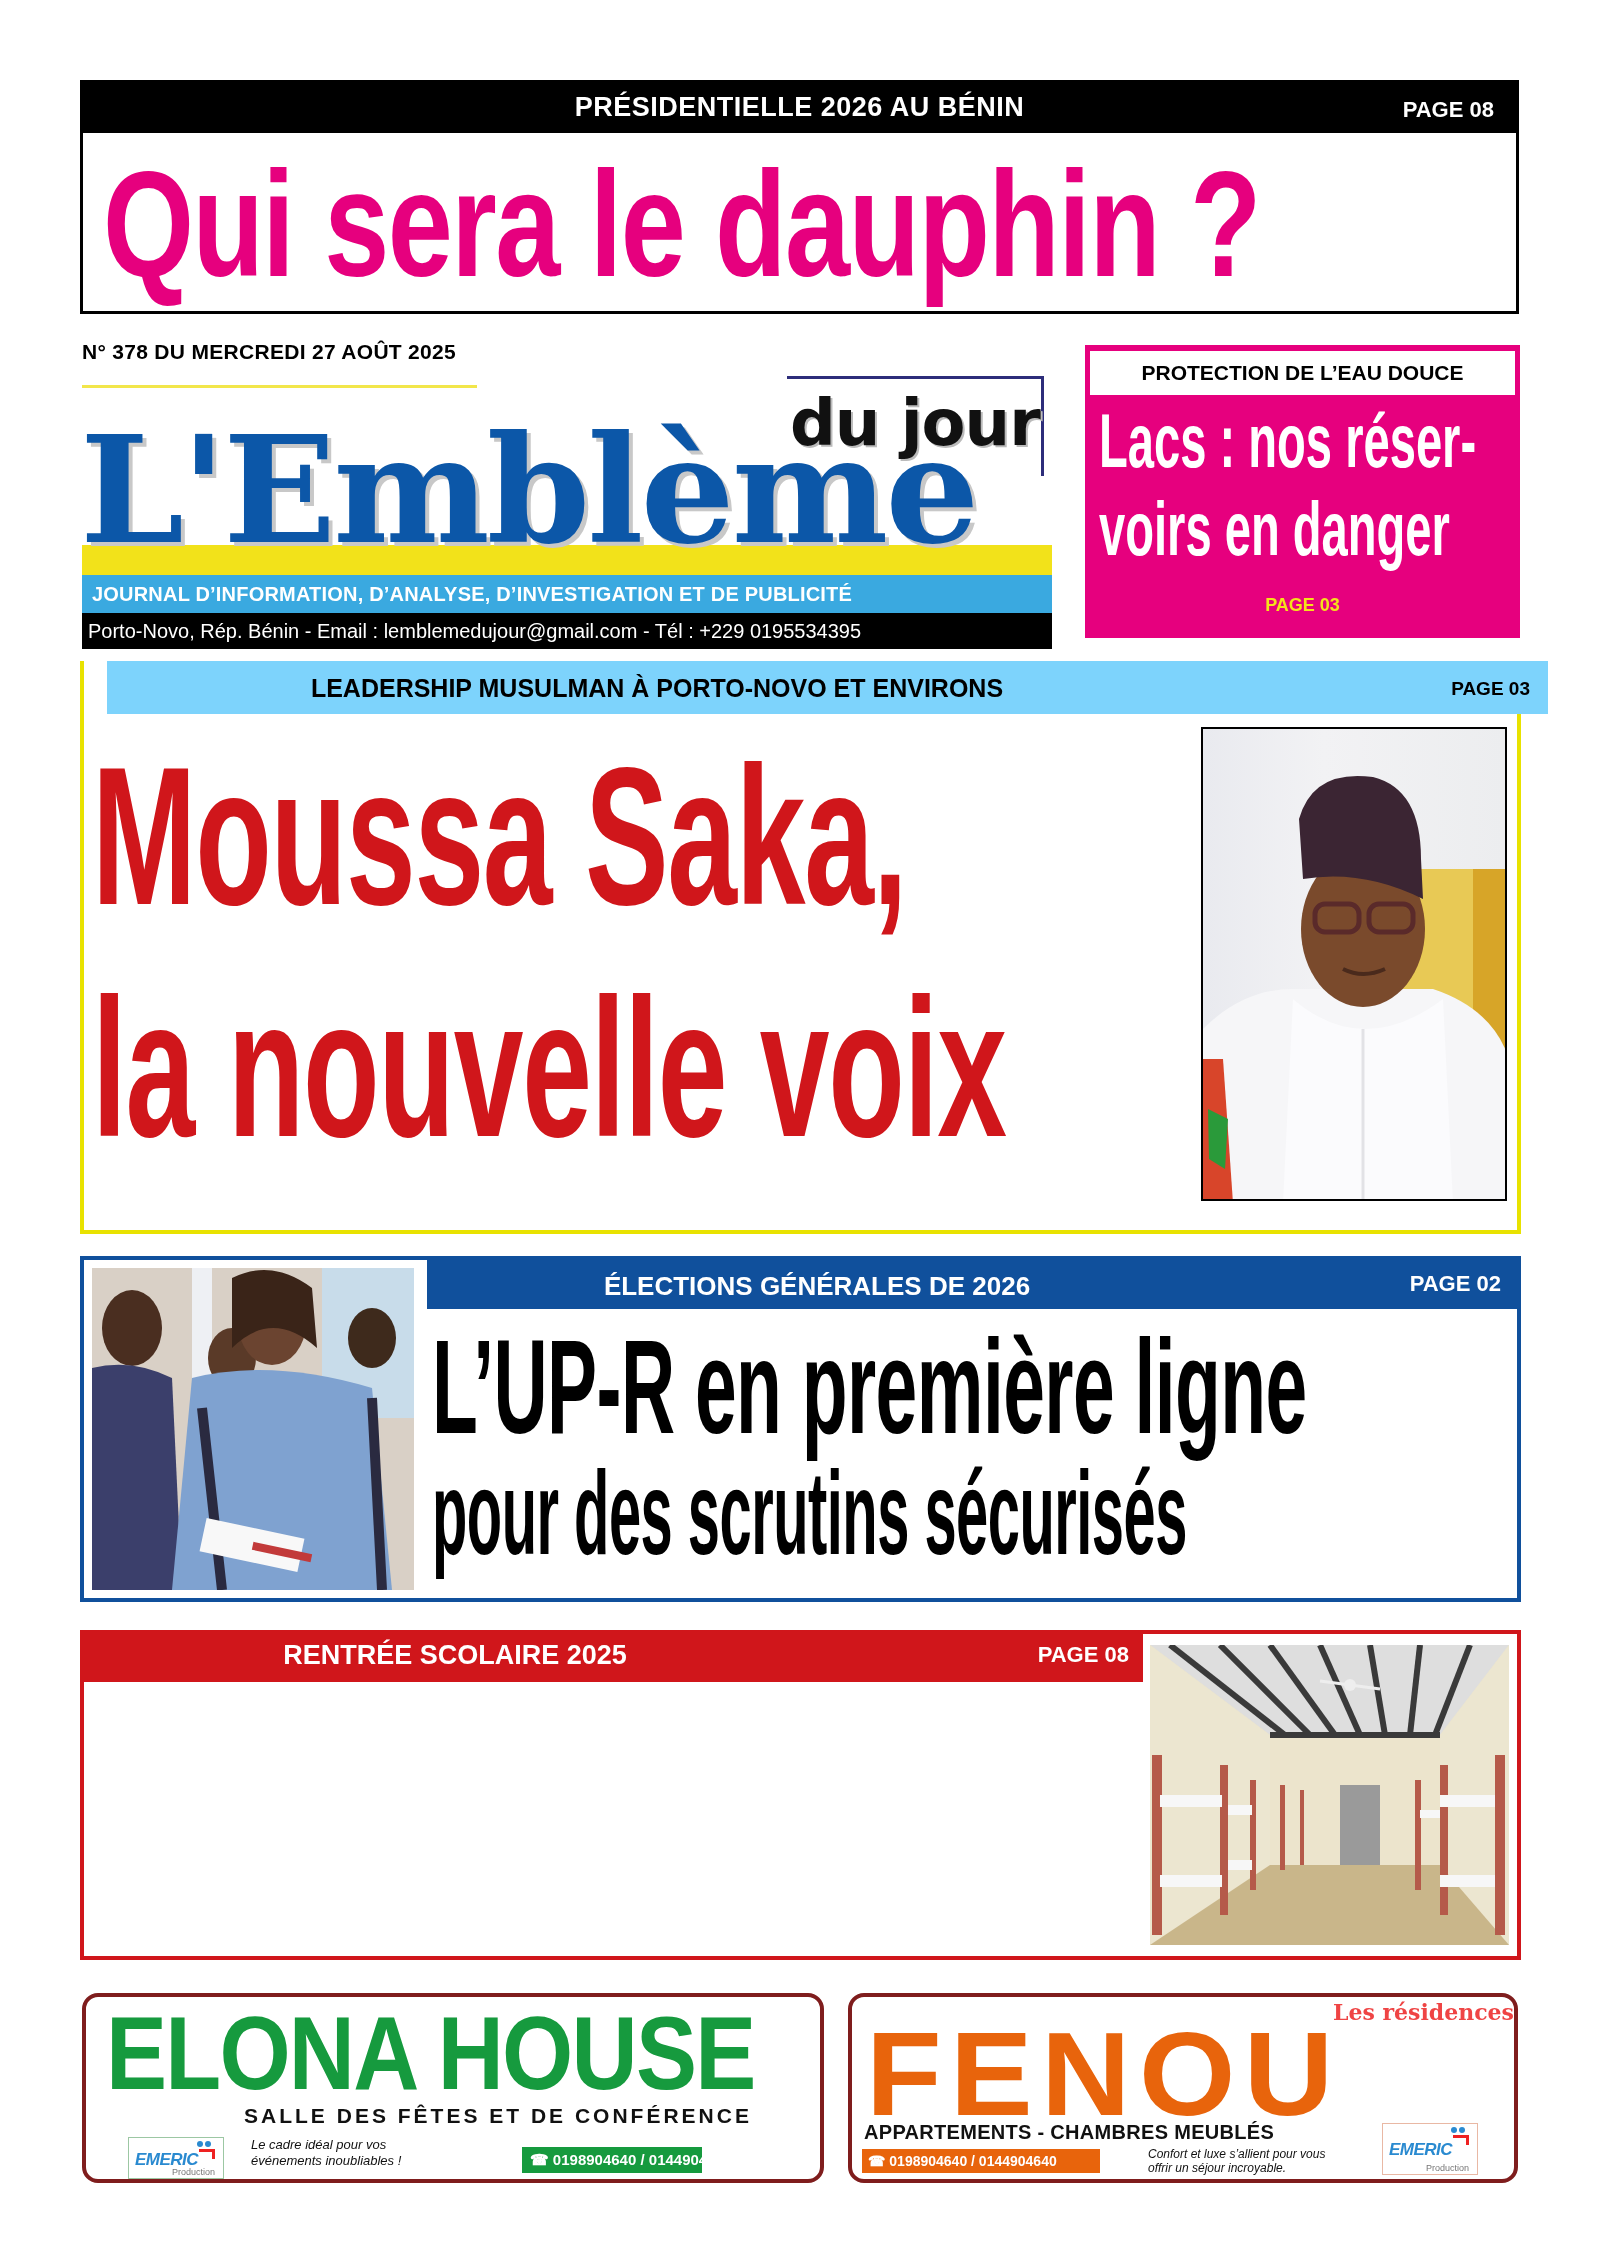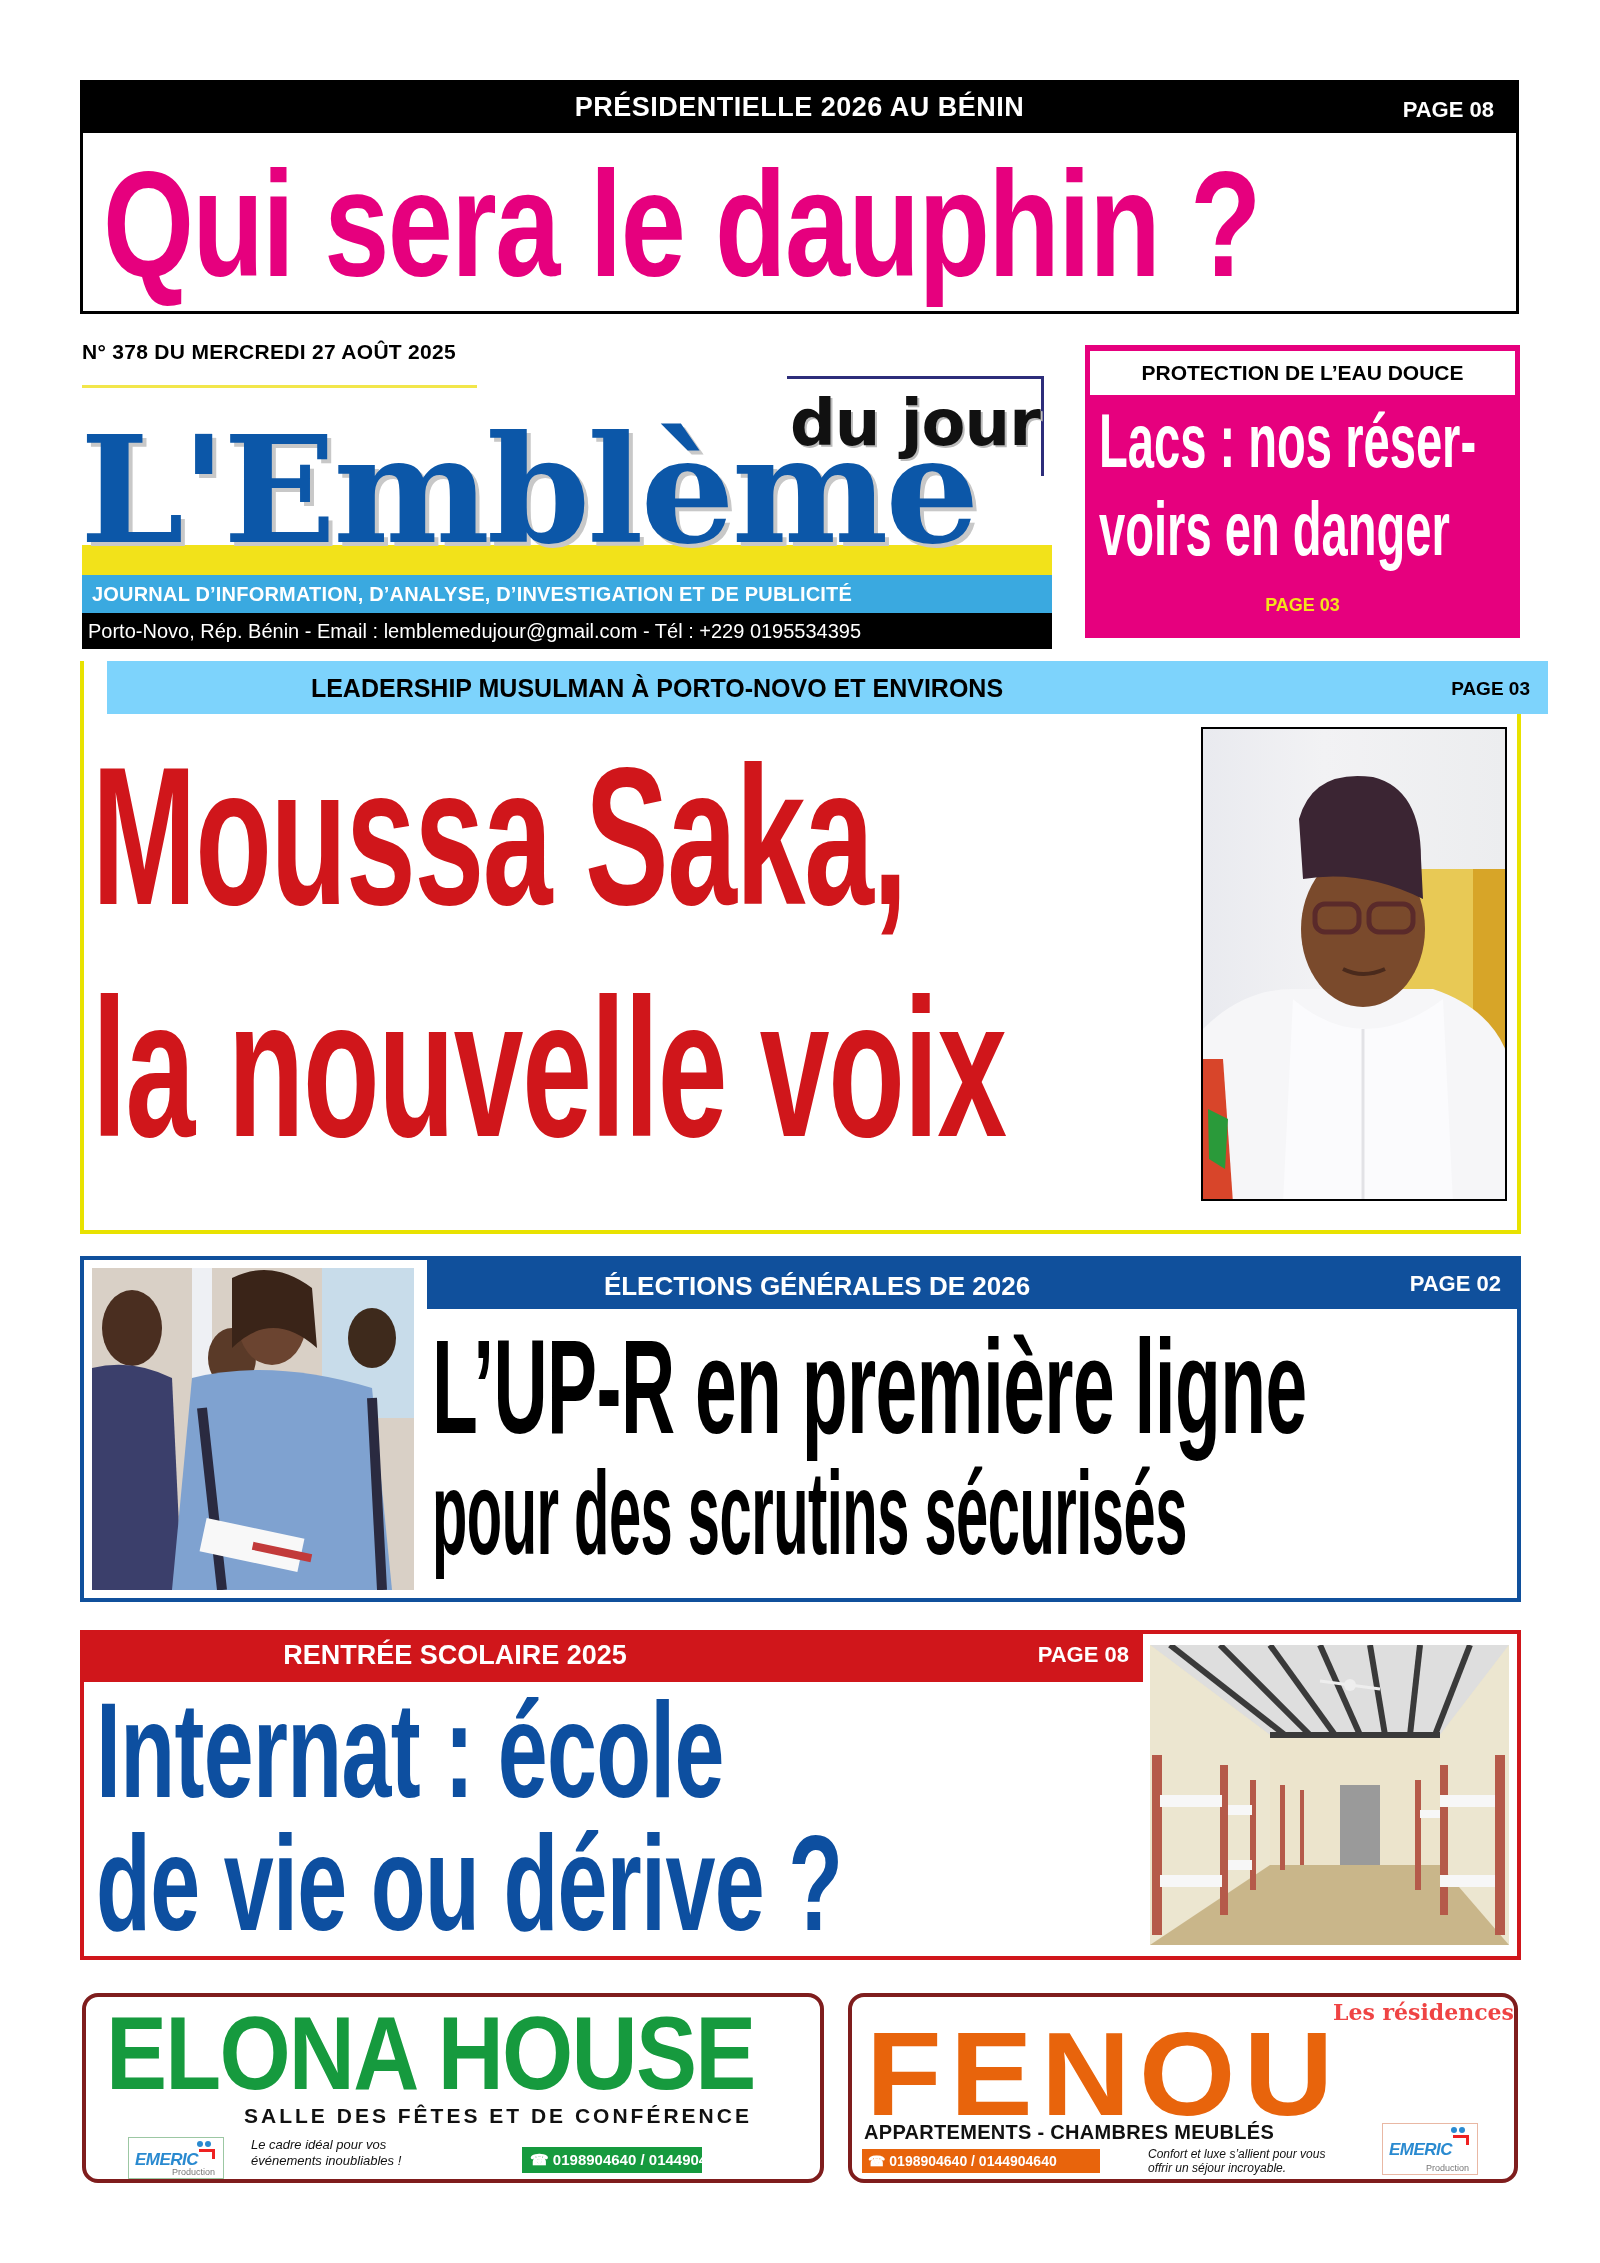--- a/index.html
+++ b/index.html
@@ -184,24 +184,20 @@
   </div>
   <div id="blue-headline-2" class="cond">
     <span class="squeeze">pour des scrutins sécurisés</span>
   </div>
 </div>
 
 <div id="red-box" class="abs">
   <div id="red-bar">
     <span id="red-kicker">RENTRÉE SCOLAIRE 2025</span>
     <span id="red-page">PAGE 08</span>
-  </div>
-  <div id="red-headline" class="cond">
-    <div><span class="squeeze">Internat : école</span></div>
-    <div><span class="squeeze">de vie ou dérive ?</span></div>
   </div>
   <div id="dorm-photo">
     <svg width="359" height="300" viewBox="0 0 359 300">
       <rect width="359" height="300" fill="#ece4cc"></rect>
       <polygon points="0,0 359,0 290,90 120,90" fill="#dedede"></polygon>
       <g stroke="#3a3a3a" stroke-width="6">
         <line x1="20" y1="0" x2="135" y2="90"></line>
           <line x1="70" y1="0" x2="160" y2="90"></line>
         <line x1="120" y1="0" x2="185" y2="90"></line>
           <line x1="170" y1="0" x2="210" y2="90"></line>

